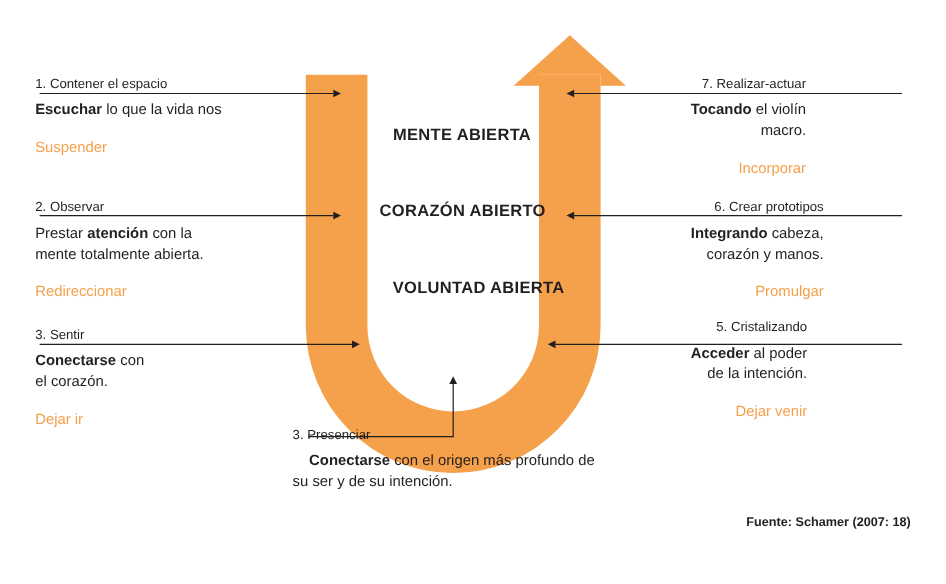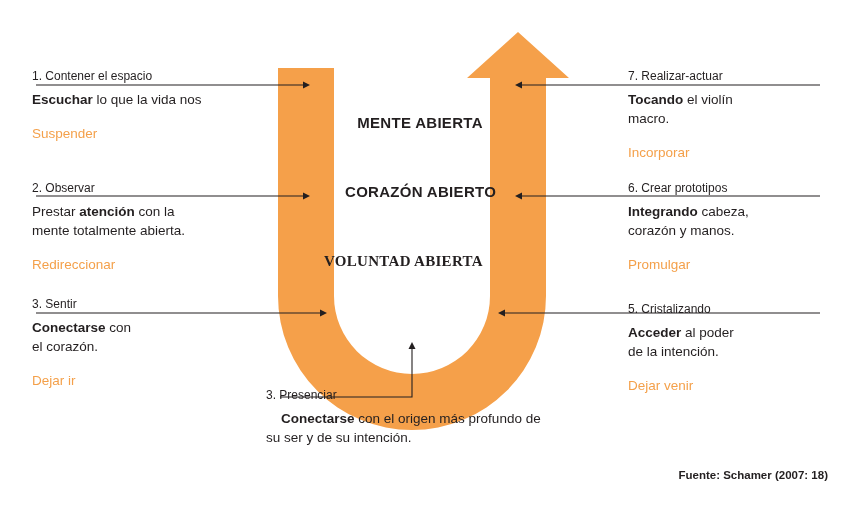--- a/index.html
+++ b/index.html
@@ -49,21 +49,21 @@
   .center-label {
     position: absolute;
     font-size: 15px;
     font-weight: bold;
     color: #231f20;
     letter-spacing: 0.3px;
     white-space: nowrap;
     text-align: center;
   }
   .right-block {
-    text-align: left;
+    text-align: right;
   }
   .source {
     position: absolute;
     font-size: 11.5px;
     font-weight: bold;
     color: #231f20;
     white-space: nowrap;
   }
   .bottom-block {
     position: absolute;
@@ -107,21 +107,21 @@
 
     <line x1="820" y1="313" x2="505" y2="313" stroke="#231f20" stroke-width="1.1"></line>
     <polygon points="505,309.5 498,313 505,316.5" fill="#231f20"></polygon>
 
     <path d="M 412 349 L 412 397 L 280 397" fill="none" stroke="#231f20" stroke-width="1.1"></path>
     <polygon points="415.5,349 412,342 408.5,349" fill="#231f20"></polygon>
   </svg>
 
   <div class="center-label" style="left:357px; top:114px; width:126px;">MENTE ABIERTA</div>
   <div class="center-label" style="left:345px; top:183px; width:150px;">CORAZÓN ABIERTO</div>
-  <div class="center-label" style="left:324px; top:253px; width:152px;font-family:Liberation Serif, serif;">VOLUNTAD ABIERTA</div>
+  <div class="center-label" style="left:357px; top:253px; width:152px;">VOLUNTAD ABIERTA</div>
 
   <div class="block" style="left:32px; top:69px;">
     <div class="title-line">1. Contener el espacio</div>
     <div class="gap-sm"></div>
     <div class="body-line"><b>Escuchar</b><span> lo que la vida nos</span></div>
     <div class="gap-md"></div>
     <div class="accent-line">Suspender</div>
   </div>
 
   <div class="block" style="left:32px; top:181px;">
@@ -153,21 +153,21 @@
 
   <div class="block right-block" style="left:628px; top:181px;">
     <div class="title-line">6. Crear prototipos</div>
     <div class="gap-sm"></div>
     <div class="body-line"><b>Integrando</b><span> cabeza,</span></div>
     <div class="body-line">corazón y manos.</div>
     <div class="gap-md"></div>
     <div class="accent-line">Promulgar</div>
   </div>
 
-  <div class="block right-block" style="left:628px; top:302px;">
+  <div class="block right-block" style="left:628px; top:290px;">
     <div class="title-line">5. Cristalizando</div>
     <div class="gap-sm"></div>
     <div class="body-line"><b>Acceder</b><span> al poder</span></div>
     <div class="body-line">de la intención.</div>
     <div class="gap-md"></div>
     <div class="accent-line">Dejar venir</div>
   </div>
 
   <div class="bottom-block" style="left:266px; top:388px;">
     <div class="title-line">3. Presenciar</div>

